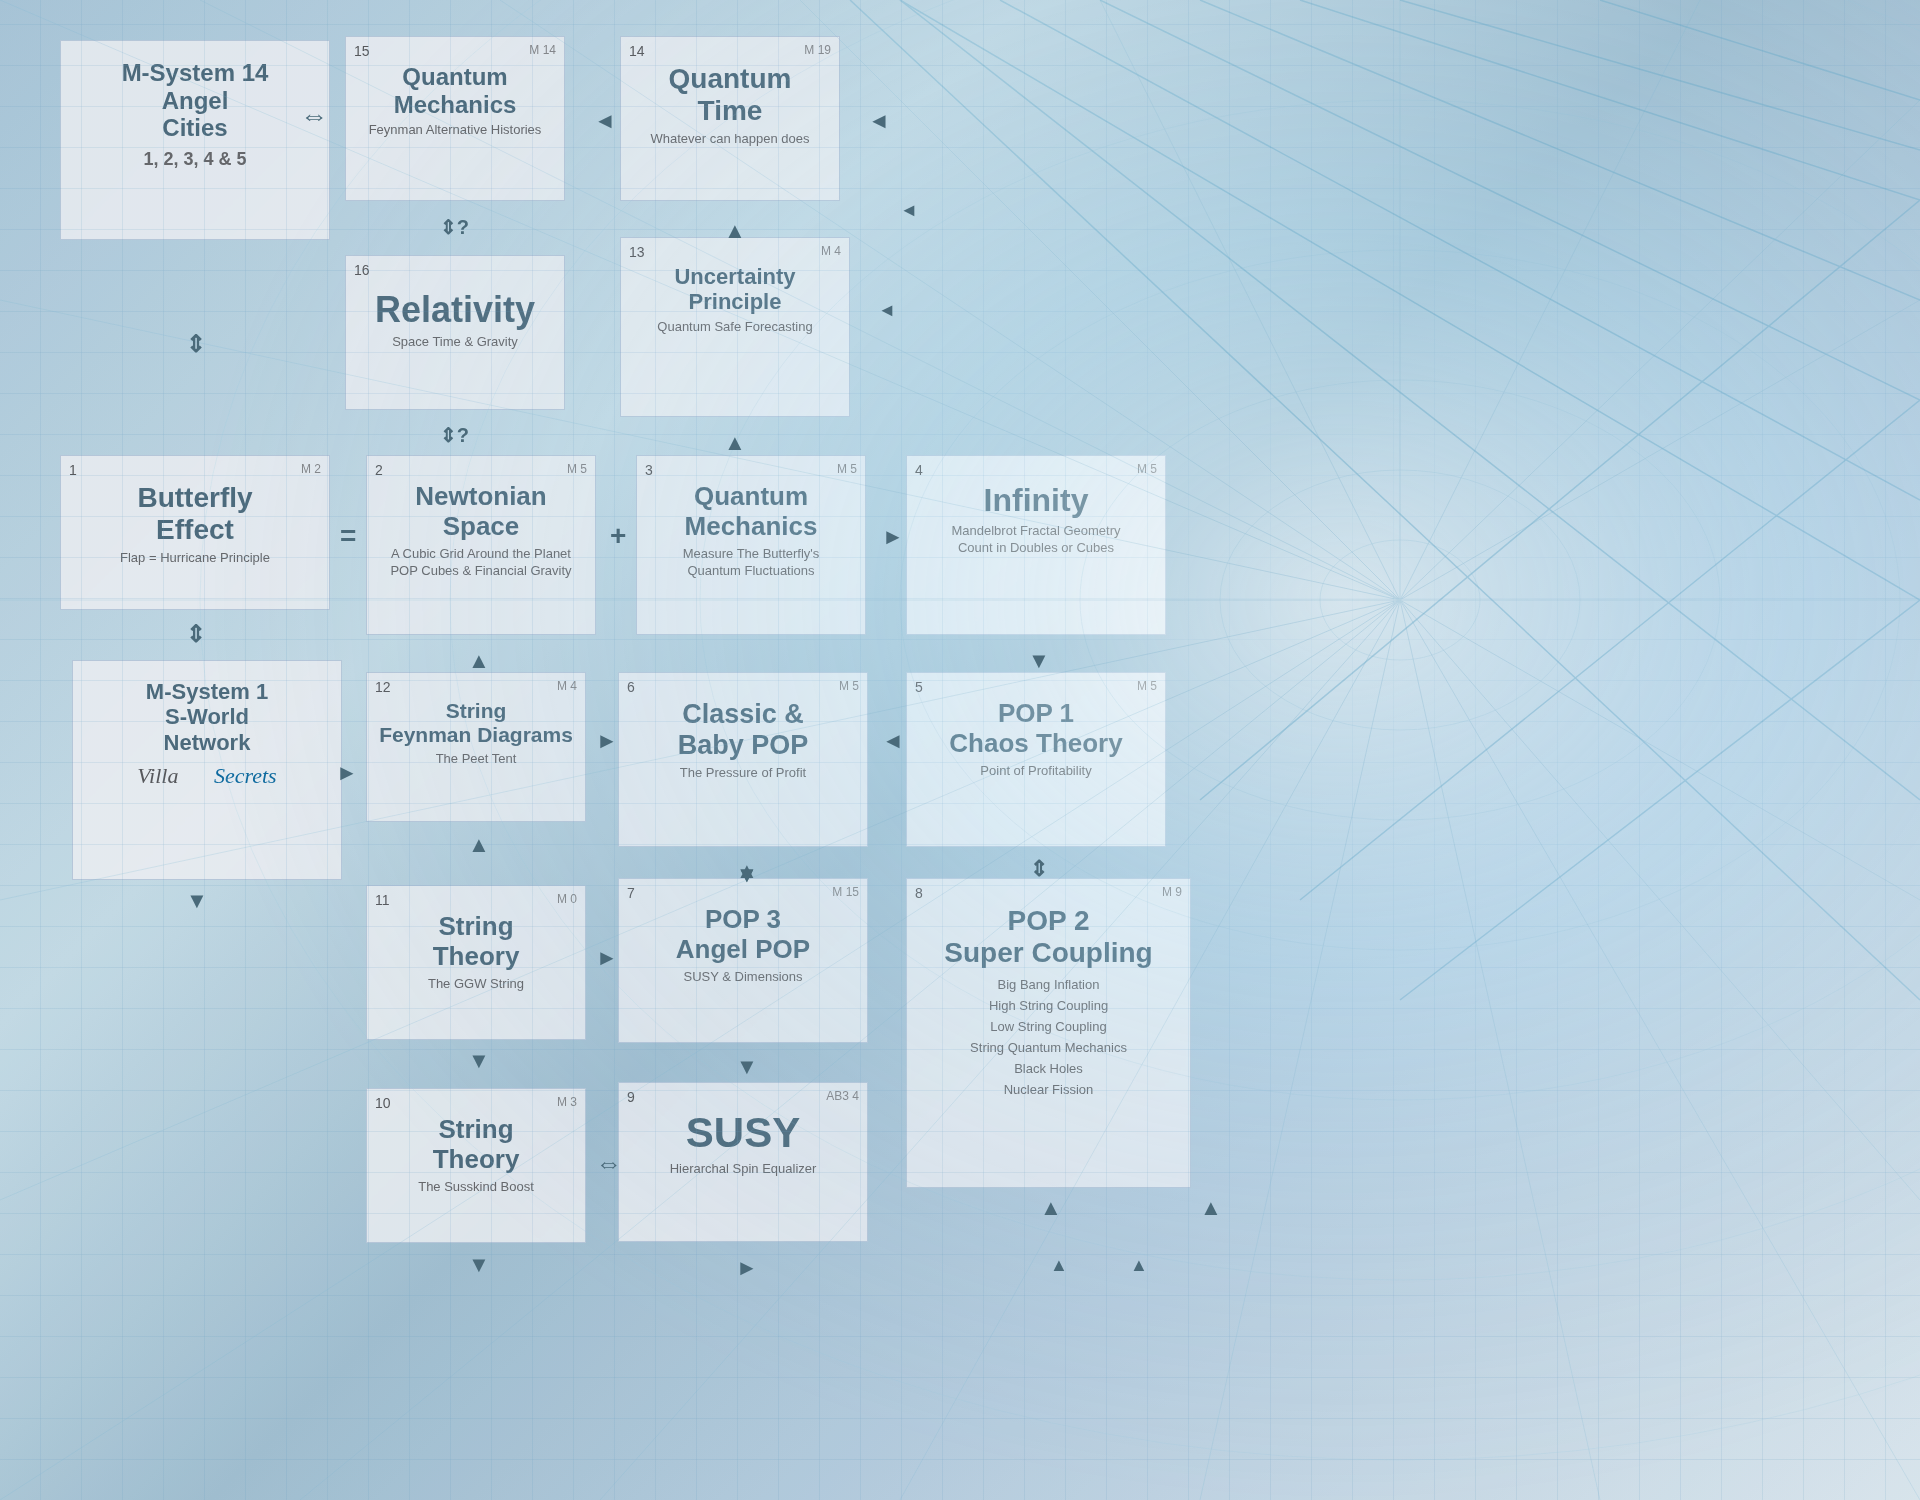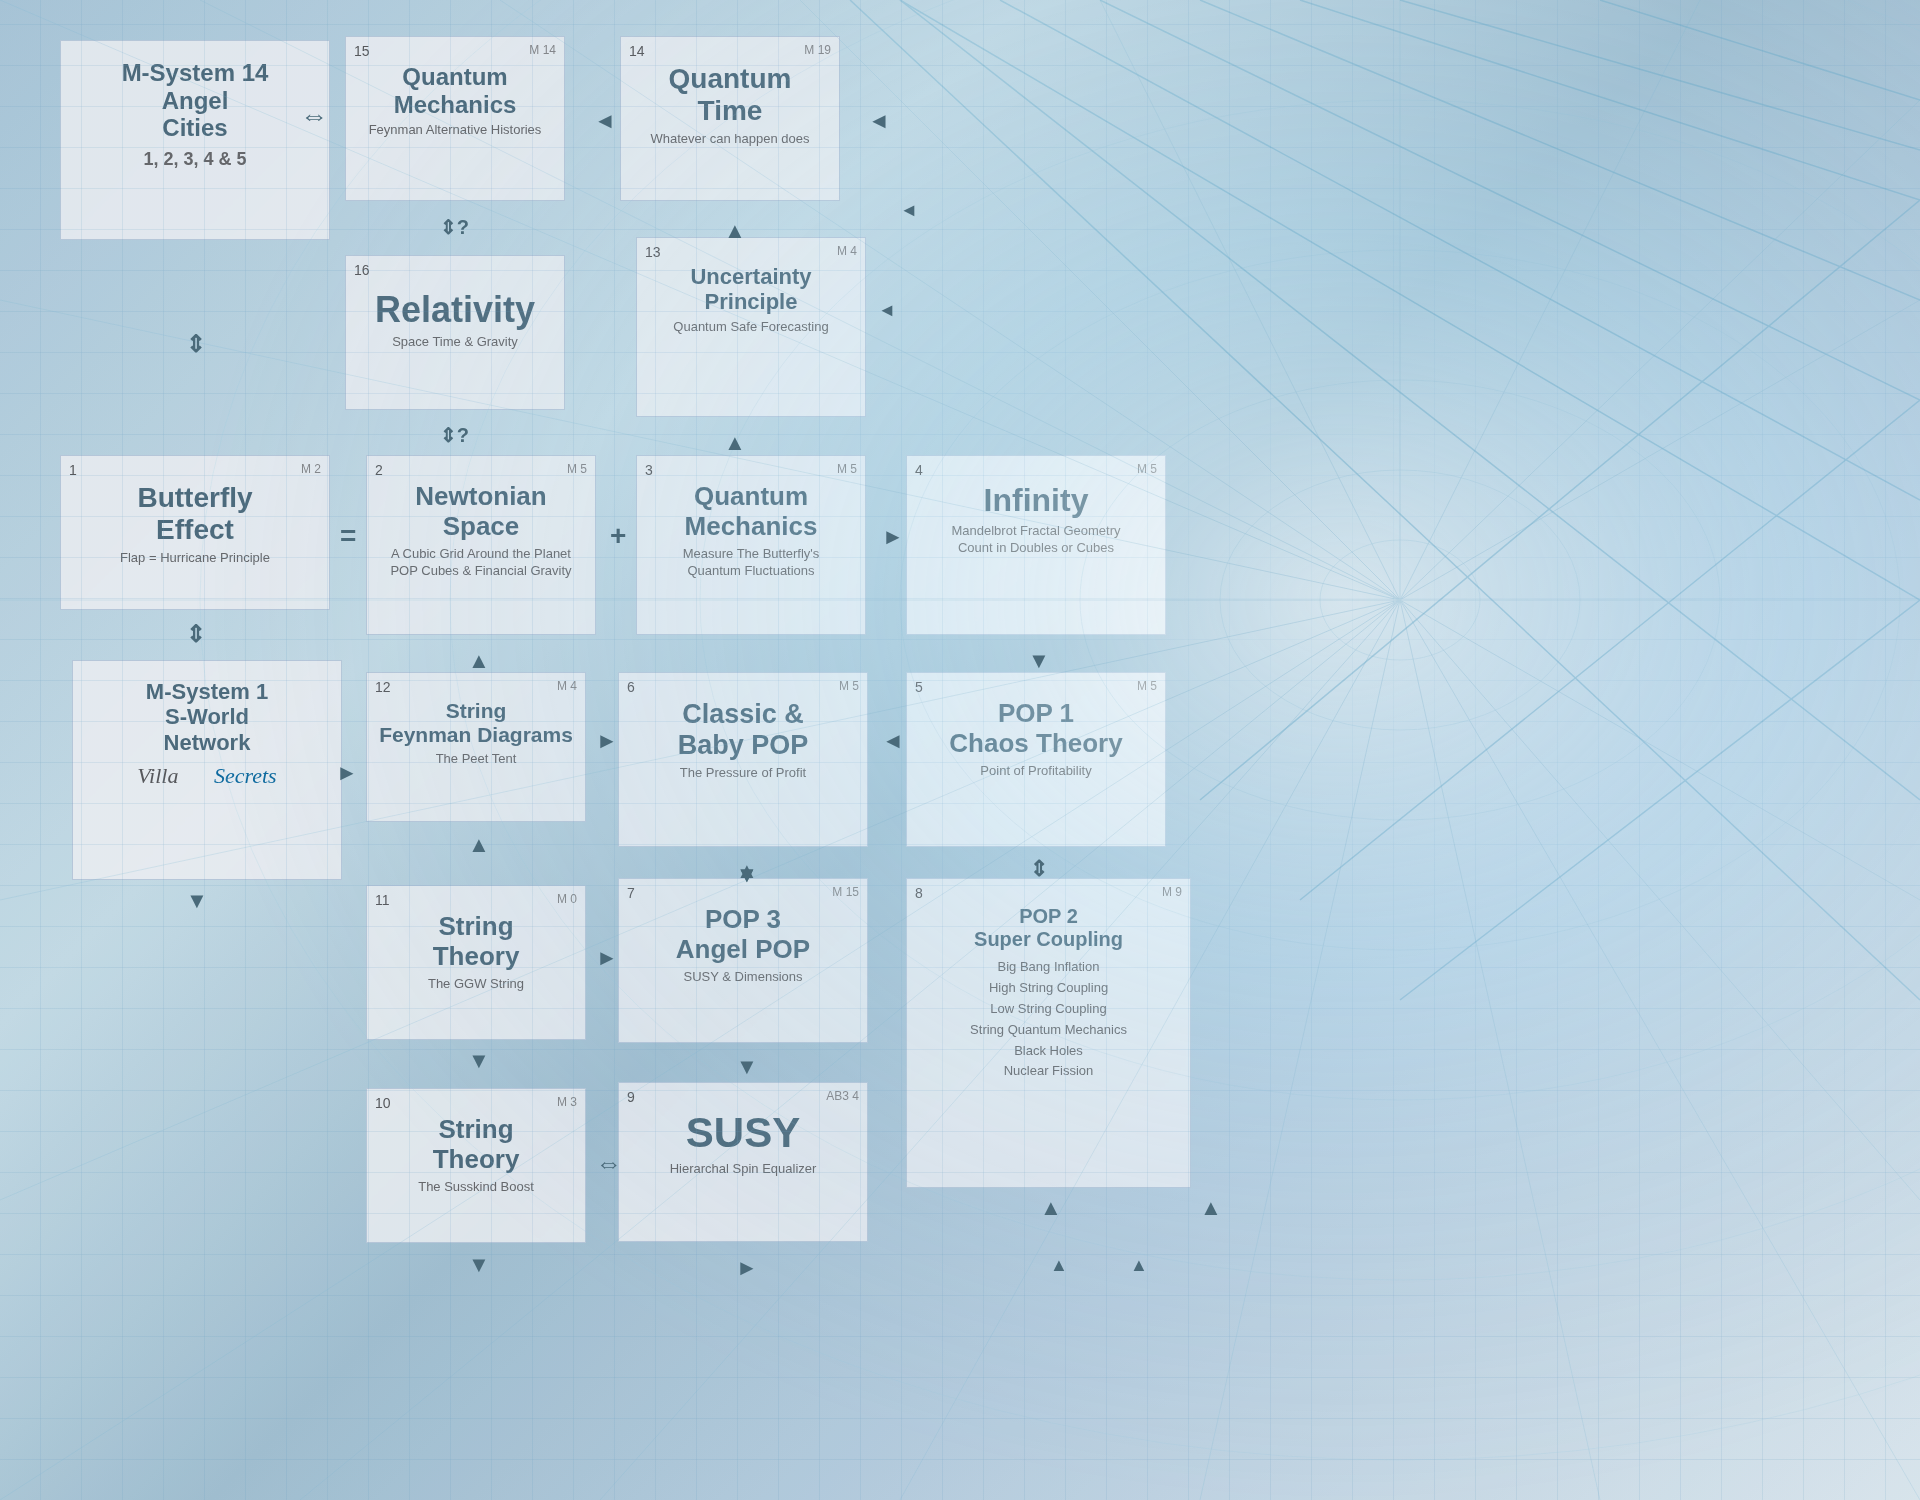--- a/index.html
+++ b/index.html
@@ -208,21 +208,21 @@
 <div class="symbol" style="left:724px; top:218px;">▲</div>
 
 <div class="symbol" style="left:900px; top:200px; font-size:18px;">◄</div>
 
 <div class="card" style="left:345px; top:255px; width:220px; height:155px;">
   <span class="num">16</span>
   <div class="title" style="font-size:36px; margin-top:25px;">Relativity</div>
   <div class="subtitle">Space Time &amp; Gravity</div>
 </div>
 
-<div class="card" style="left:636px; top:237px; width:230px; height:180px;">
+<div class="card" style="left:620px; top:237px; width:230px; height:180px;">
   <span class="num">13</span>
   <span class="m-num">M 4</span>
   <div class="title" style="font-size:22px; margin-top:18px;">Uncertainty<br>Principle</div>
   <div class="subtitle">Quantum Safe Forecasting</div>
 </div>
 
 <div class="symbol" style="left:878px; top:300px; font-size:18px;">◄</div>
 
 <div class="symbol" style="left:440px; top:423px; font-size:20px;">⇕?</div>
 
@@ -328,21 +328,21 @@
 <div class="card" style="left:618px; top:878px; width:250px; height:165px;">
   <span class="num">7</span>
   <span class="m-num">M 15</span>
   <div class="title" style="font-size:26px; margin-top:18px;">POP 3<br>Angel POP</div>
   <div class="subtitle">SUSY &amp; Dimensions</div>
 </div>
 
 <div class="card" style="left:906px; top:878px; width:285px; height:310px;">
   <span class="num">8</span>
   <span class="m-num">M 9</span>
-  <div class="title" style="font-size:20px; margin-top:18px;">POP 2<br>Super Coupling</div>
+  <div class="title" style="font-size:28px; margin-top:18px;">POP 2<br>Super Coupling</div>
   <div class="subtitle" style="margin-top:8px;">Big Bang Inflation</div>
   <div class="subtitle">High String Coupling</div>
   <div class="subtitle">Low String Coupling</div>
   <div class="subtitle">String Quantum Mechanics</div>
   <div class="subtitle">Black Holes</div>
   <div class="subtitle">Nuclear Fission</div>
 </div>
 
 <div class="symbol" style="left:736px; top:1054px;">▼</div>
 

